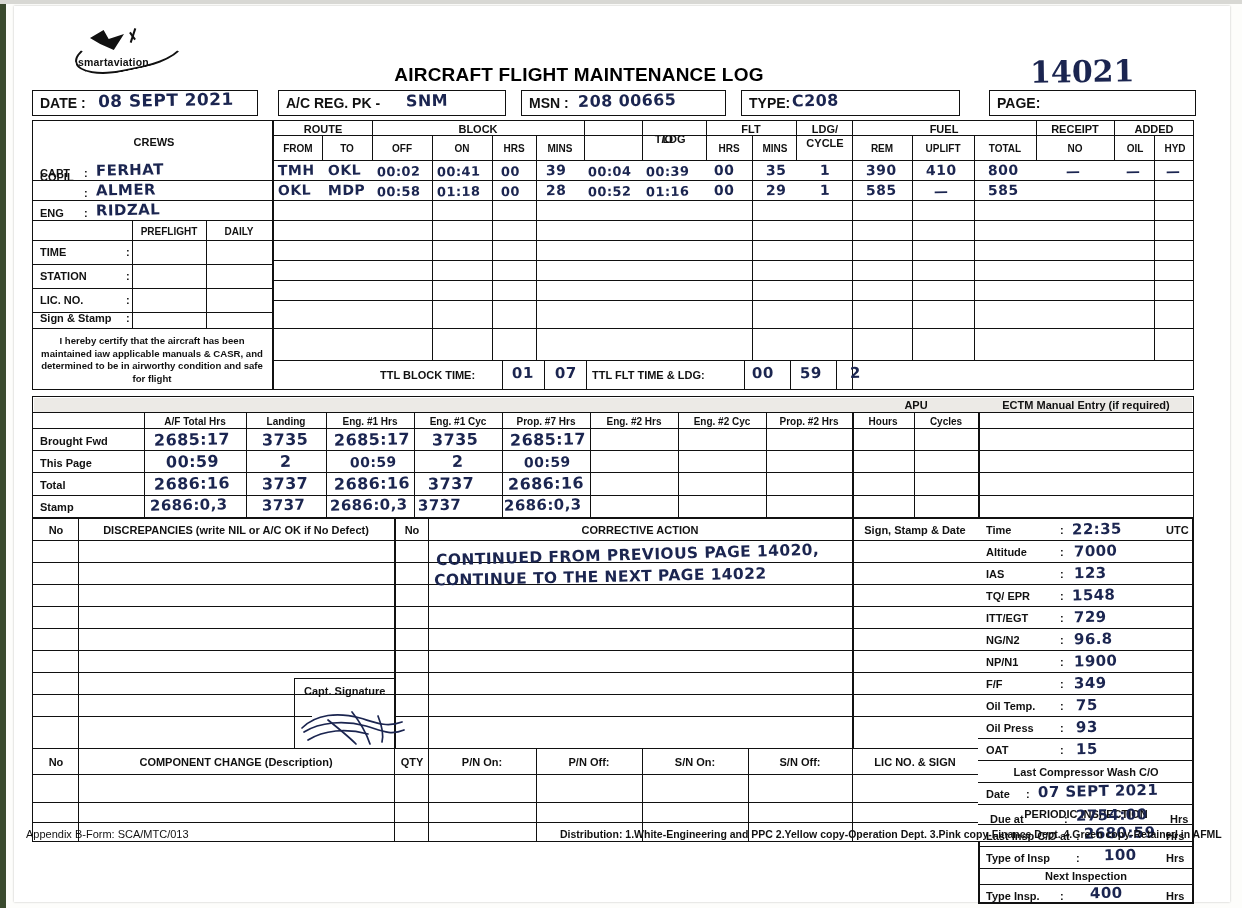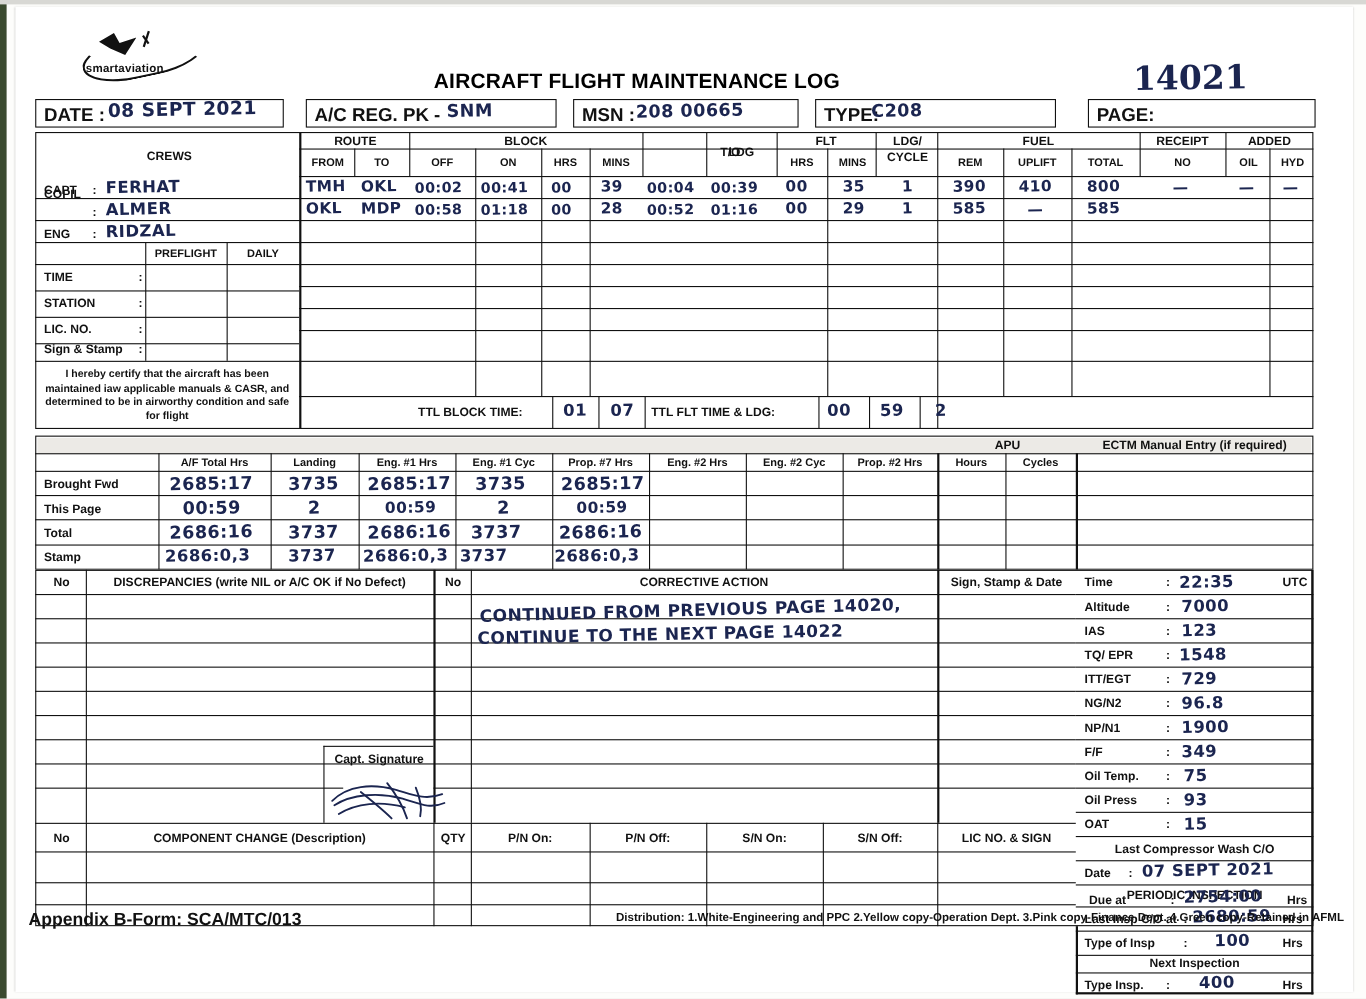--- a/index.html
+++ b/index.html
@@ -26,33 +26,33 @@
   .logo .tick:before{content:"";position:absolute;left:4px;top:0;width:2px;height:15px;background:#111;transform:rotate(18deg);}
   .logo .tick:after{content:"";position:absolute;left:0px;top:7px;width:9px;height:2px;background:#111;transform:rotate(55deg);}
   .logo .txt{position:absolute;left:4px;top:28px;font-size:10.5px;font-weight:700;color:#111;letter-spacing:.2px;}
 
   #title{position:absolute;left:330px;top:58px;width:470px;text-align:center;
       font-size:19px;font-weight:700;letter-spacing:.2px;color:#000;}
   #docnum{position:absolute;left:1016px;top:48px;font-size:30px;}
 
   
   .hbox{position:absolute;border:1.6px solid #111;background:#fff;}
-  .hlab{position:absolute;font-size:17px;font-weight:700;color:#111;}
+  .hlab{position:absolute;font-size:14px;font-weight:700;color:#111;}
   .tbl{position:absolute;box-sizing:border-box;border-left:1.7px solid #111;border-top:1.7px solid #111;
        border-right:1.7px solid #111;border-bottom:1.7px solid #111;background:#fff;}
   .lbl{position:absolute;font-size:11px;font-weight:700;color:#111;white-space:nowrap;}
   .lbl.c{text-align:center;}
   .vline{position:absolute;background:#111;width:1px;}
   .vline.th{width:1.7px;}
   .hline{position:absolute;background:#111;height:1px;}
   .hline.th{height:1.7px;}
   .small{font-size:10px;}
   .hdrfill{position:absolute;background:#eceae6;}
 
-  #footleft{position:absolute;left:26px;top:828px;font-size:16px;font-weight:700;color:#111;}
+  #footleft{position:absolute;left:26px;top:828px;font-size:11px;font-weight:400;color:#111;}
   #footright{position:absolute;left:560px;top:828px;font-size:10.5px;font-weight:700;color:#111;}
 
   .sig{position:absolute;}
 </style>
 </head>
 <body>
 
 <div id="page">
   <div class="edge-l"></div>
   <div class="edge-t"></div>

